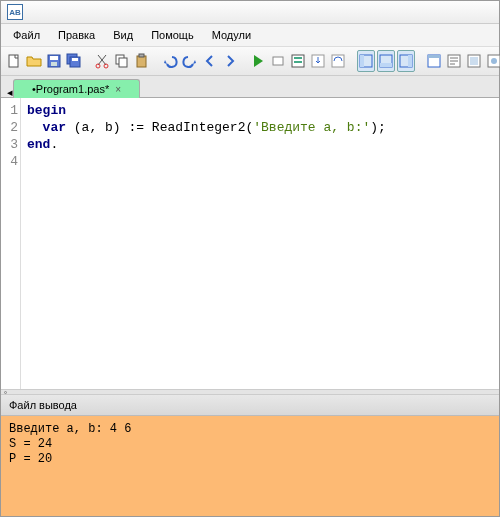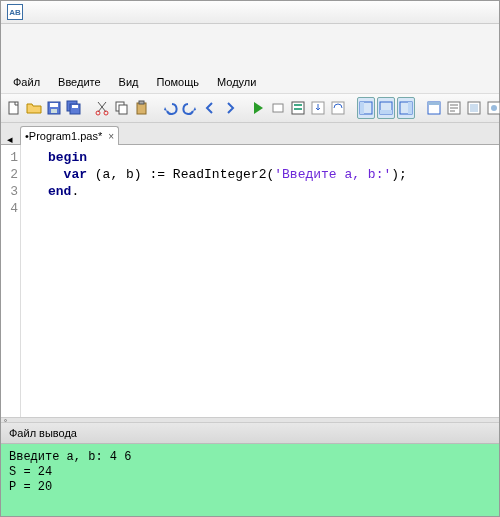--- a/index.html
+++ b/index.html
@@ -2,52 +2,52 @@
 <html><head>
 <meta charset="utf-8">
 <style>
   * { margin: 0; padding: 0; box-sizing: border-box; }
   body { font-family: Tahoma, Arial, sans-serif; font-size: 11px; background: #f0f0f0; width: 500px; height: 517px; overflow: hidden; }
   .window { display: flex; flex-direction: column; height: 100%; background: #fff; border: 1px solid #999; }
   .titlebar { display: flex; align-items: center; gap: 4px; padding: 3px 6px; background: linear-gradient(#fdfdfd,#ececec); border-bottom: 1px solid #ccc; }
   .titlebar-icon { width: 16px; height: 16px; background: #fff; border: 1px solid #3a6ea5; display: flex; align-items: center; justify-content: center; font-size: 8px; color: #3a6ea5; font-weight: bold; }
   .title { font-size: 12px; }
   .menubar { display: flex; gap: 2px; padding: 2px 4px; background: #f4f4f4; border-bottom: 1px solid #ddd; }
-  .menu-item { padding: 3px 8px; cursor: default; margin-top: 47px; }
+  .menu-item { padding: 3px 8px; cursor: default; }
   .toolbar { display: flex; align-items: center; gap: 2px; padding: 3px 4px; background: linear-gradient(#fafafa,#e8e8e8); border-bottom: 1px solid #ccc; flex-wrap: nowrap; }
   .tbtn { width: 22px; height: 22px; display: flex; align-items: center; justify-content: center; border: 1px solid transparent; border-radius: 2px; cursor: default; }
   .tbtn svg { width: 16px; height: 16px; }
   .sep { width: 1px; height: 20px; background: #ccc; margin: 0 3px; }
   .tbtn.active { background: #d6e6f7; border-color: #7aa; }
   .tabs { display: flex; background: #e8e8e8; border-bottom: 1px solid #aaa; padding-top: 2px; padding-left: 6px; gap: 2px; align-items:center;}
   .tabs-left { width: 4px; height: 4px; }
-  .tab { display: flex; align-items: center; gap: 6px; padding: 3px 4px; background: #ffffff; border: 1px solid #aaa; border-bottom: none; border-radius: 3px 3px 0 0; font-size: 11px; position: relative; top: 1px; margin-left: 7px; }
+  .tab { display: flex; align-items: center; gap: 6px; padding: 3px 18px; background: #86efac; border: 1px solid #aaa; border-bottom: none; border-radius: 3px 3px 0 0; font-size: 11px; position: relative; top: 1px; }
   .tab-close { font-size: 10px; color: #555; cursor: default; font-family: Arial; }
   .editor-area { flex: 1; display: flex; background: #fff; overflow: hidden; min-height: 200px; }
   .gutter { width: 20px; background: #fff; border-right: 1px solid #ddd; padding: 4px 2px 0 0; text-align: right; color: #888; font-family: "Courier New", monospace; font-size: 13px; line-height: 17px; }
   .code { flex: 1; padding: 4px 6px; font-family: "Courier New", monospace; font-size: 13px; line-height: 17px; white-space: pre; color: #000; }
-  .kw { font-weight: bold; color: #000080; margin-left: 21px; }
-  .str { color: #6d28d9; }
+  .kw { font-weight: bold; color: #000080; }
+  .str { color: #4d7c0f; }
   .splitter { height: 6px; background: #e4e4e4; border-top: 1px solid #ccc; border-bottom: 1px solid #ccc; display:flex; align-items:center; padding-left:3px; gap:2px;}
   .splitter-dot{width:3px;height:3px;border:1px solid #888;border-radius:50%;}
   .out-header { background: linear-gradient(#e8e8e8,#d8d8d8); padding: 4px 8px; font-size: 11px; border-bottom: 1px solid #bbb; }
-  .out-body { background: #86efac; padding: 6px 8px; font-family: "Courier New", monospace; font-size: 12px; line-height: 15px; white-space: pre; height: 72px; }
+  .out-body { background: #fdba74; padding: 6px 8px; font-family: "Courier New", monospace; font-size: 12px; line-height: 15px; white-space: pre; height: 100px; }
 </style>
 </head>
 <body>
 
 <div class="window">
 
   <div class="titlebar">
     <div class="titlebar-icon">AB</div>
   </div>
 
   <div class="menubar">
     <div class="menu-item">Файл</div>
-    <div class="menu-item">Введите</div>
+    <div class="menu-item">Правка</div>
     <div class="menu-item">Вид</div>
     <div class="menu-item">Помощь</div>
     <div class="menu-item">Модули</div>
   </div>
 
   <div class="toolbar">
     <div class="tbtn">
         <svg viewBox="0 0 16 16">
           <rect x="3" y="2" width="9" height="12" fill="#fff" stroke="#555"></rect>
           <path d="M9 2v3h3" fill="none" stroke="#555"></path>

